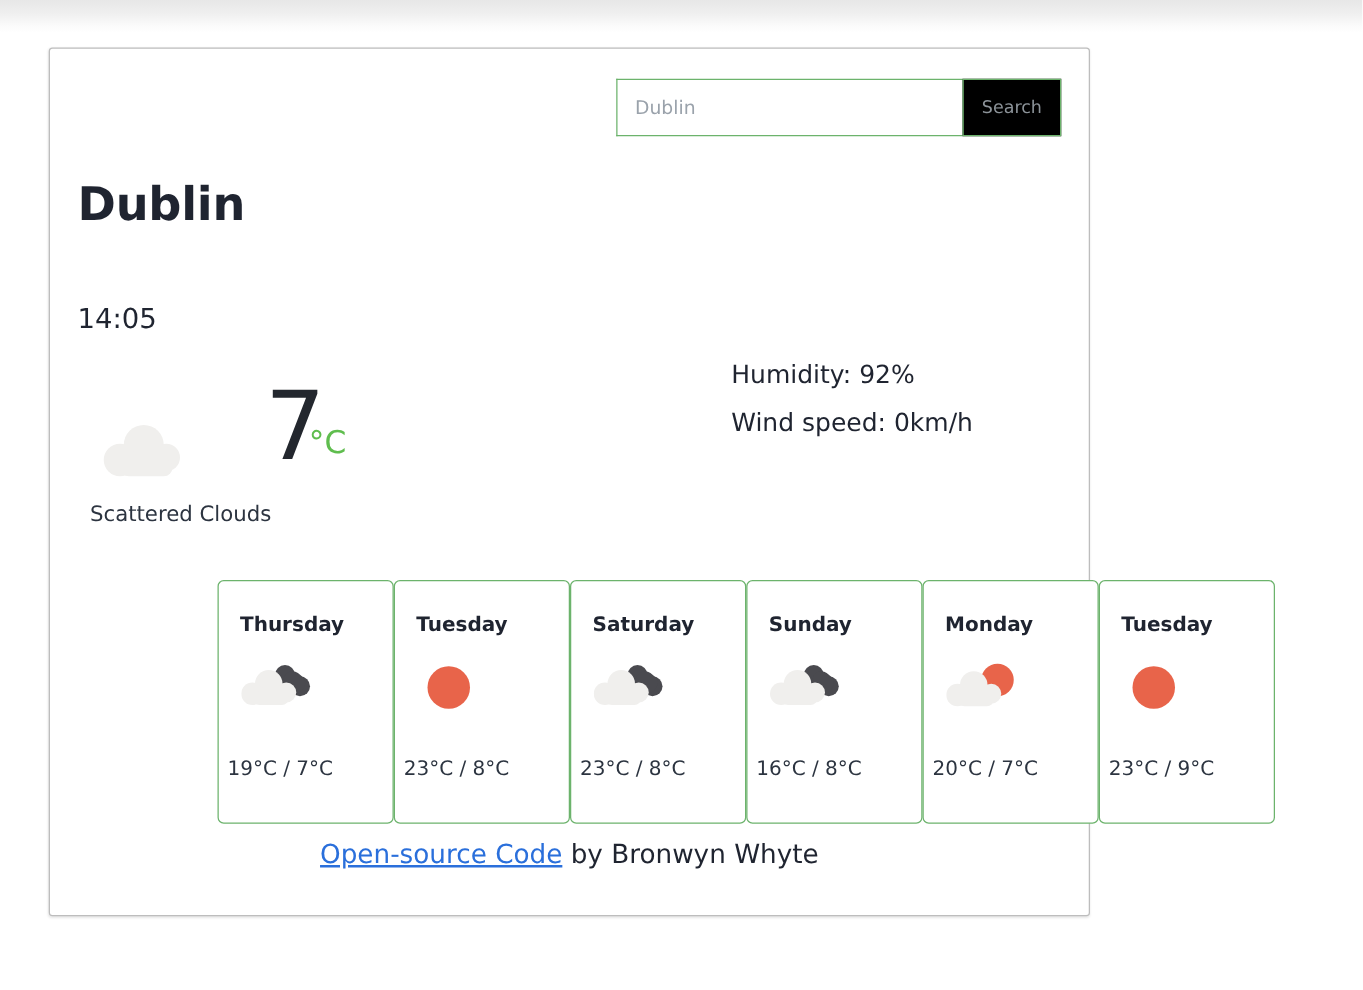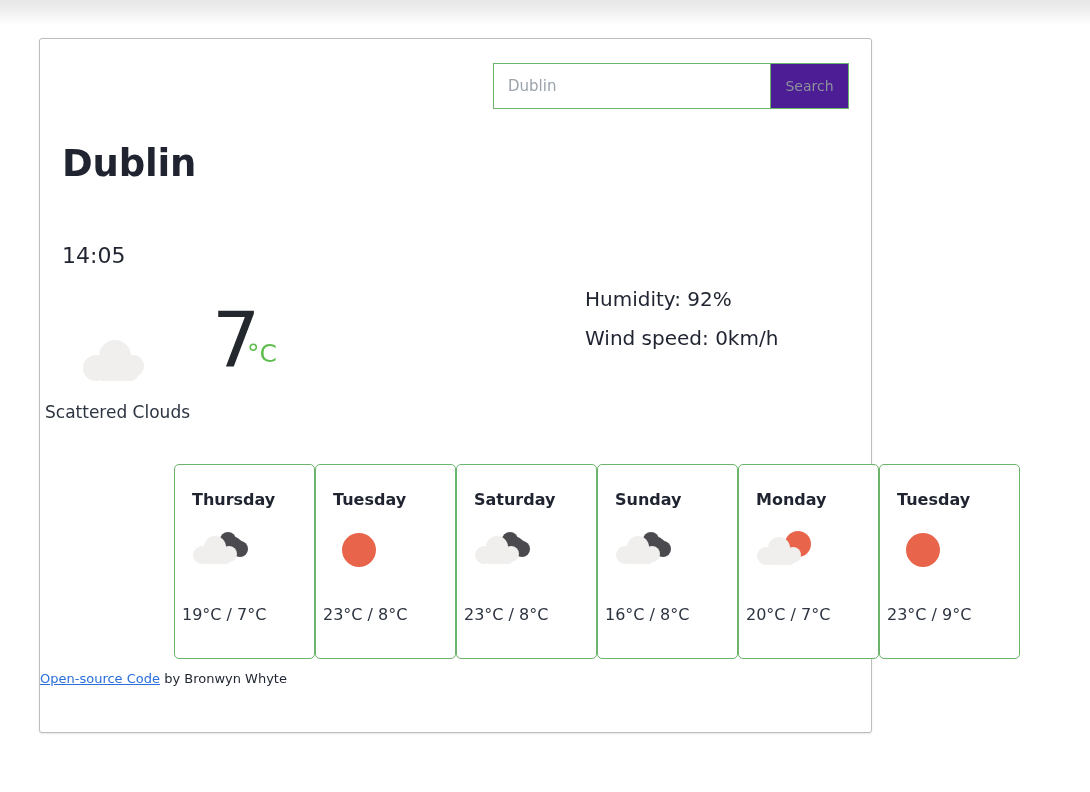--- a/index.html
+++ b/index.html
@@ -59,21 +59,21 @@
     font-size: 15px;
     color: #3c4858;
     padding: 0 14px;
     outline: none;
   }
   .search-input::placeholder { color: #9aa2ab; }
   .search-button {
     width: 79px;
     height: 46px;
     border: 1px solid #6cb36c;
-    background: #4c1d95;
+    background: #000000;
     font-family: "DejaVu Sans", "Liberation Sans", sans-serif;
     font-size: 14px;
     color: #8c9399;
     cursor: pointer;
     display: flex;
     align-items: center;
     justify-content: center;
   }
 
   
@@ -127,21 +127,21 @@
   }
   .temp-unit {
     position: absolute;
     left: 185px;
     top: 50px;
     font-size: 25px;
     color: #5fbd4e;
   }
   .description {
     position: absolute;
-    left: 5px;
+    left: 32px;
     top: 363px;
     font-size: 17px;
     color: #2c3440;
   }
 
   
   .details {
     position: absolute;
     left: 545px;
     top: 248px;
@@ -193,21 +193,22 @@
     color: #2c3440;
     white-space: nowrap;
   }
 
   
   .footer {
     position: absolute;
     left: 0;
     top: 632px;
     width: 100%;
-    font-size: 13px;
+    text-align: center;
+    font-size: 21px;
     color: #1f2430;
   }
   .footer a {
     color: #2a6fdb;
     text-decoration: underline;
   }
 </style>
 </head>
 <body>
 

